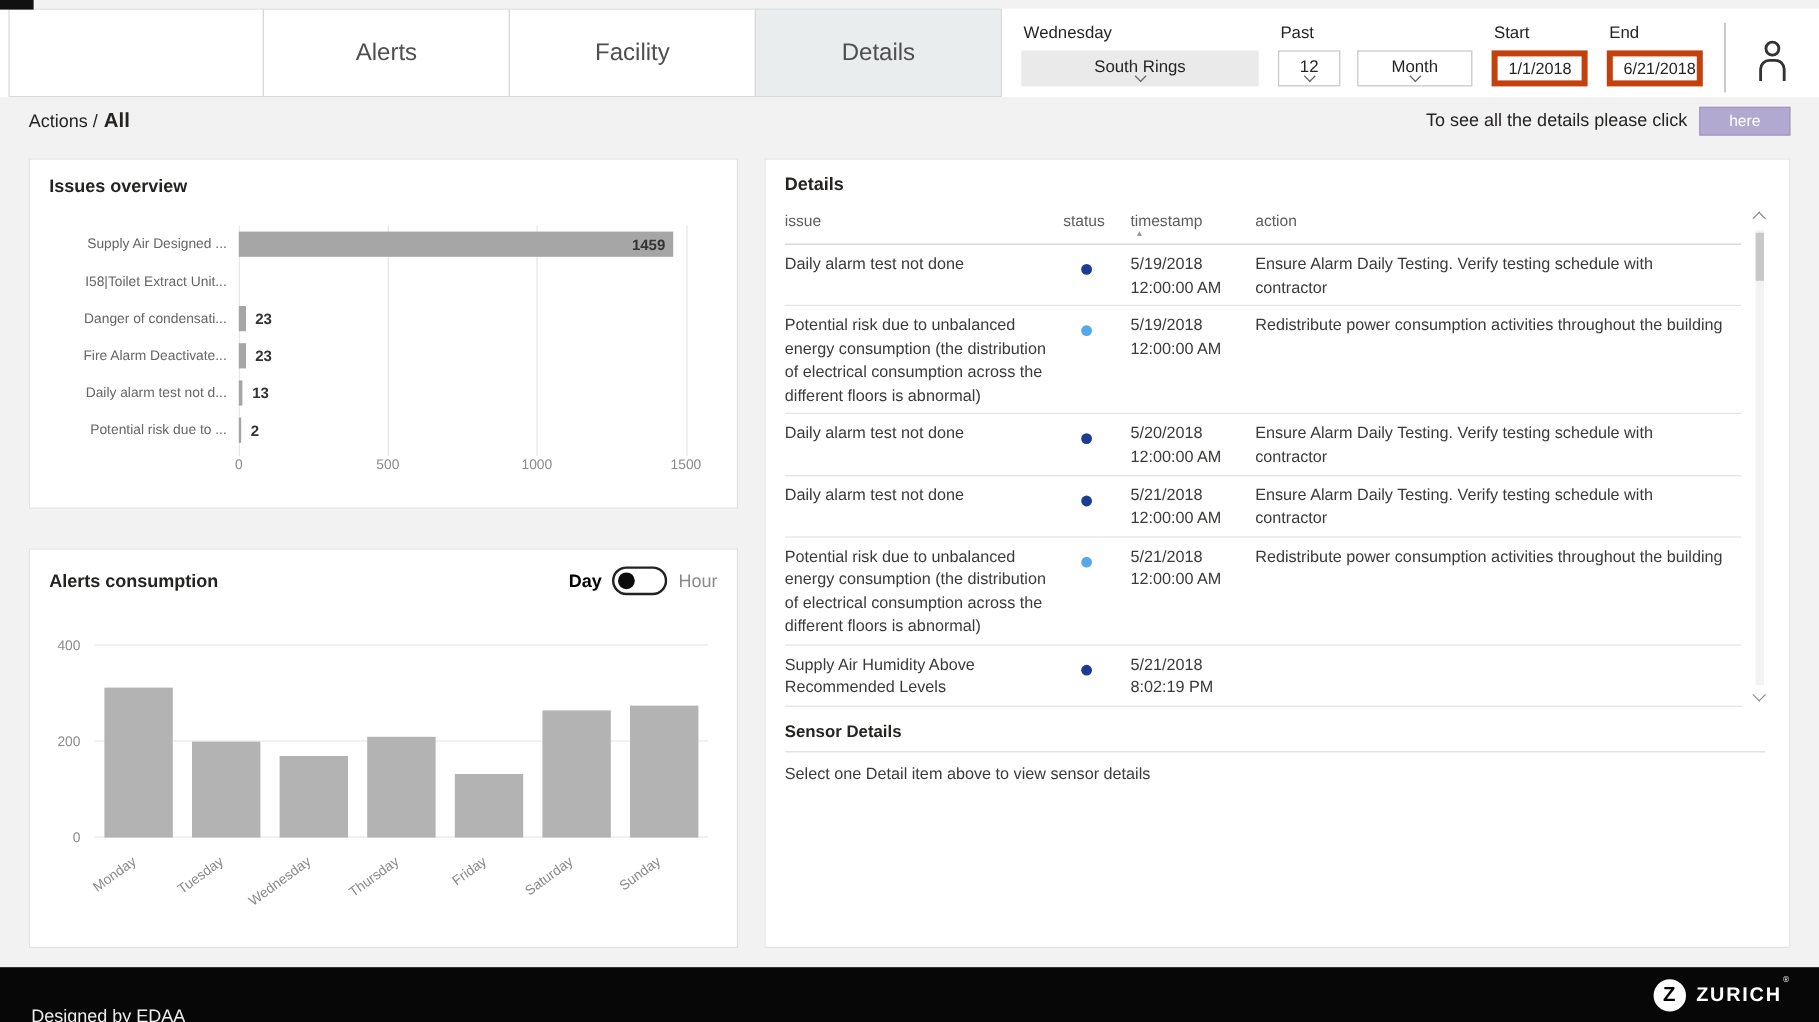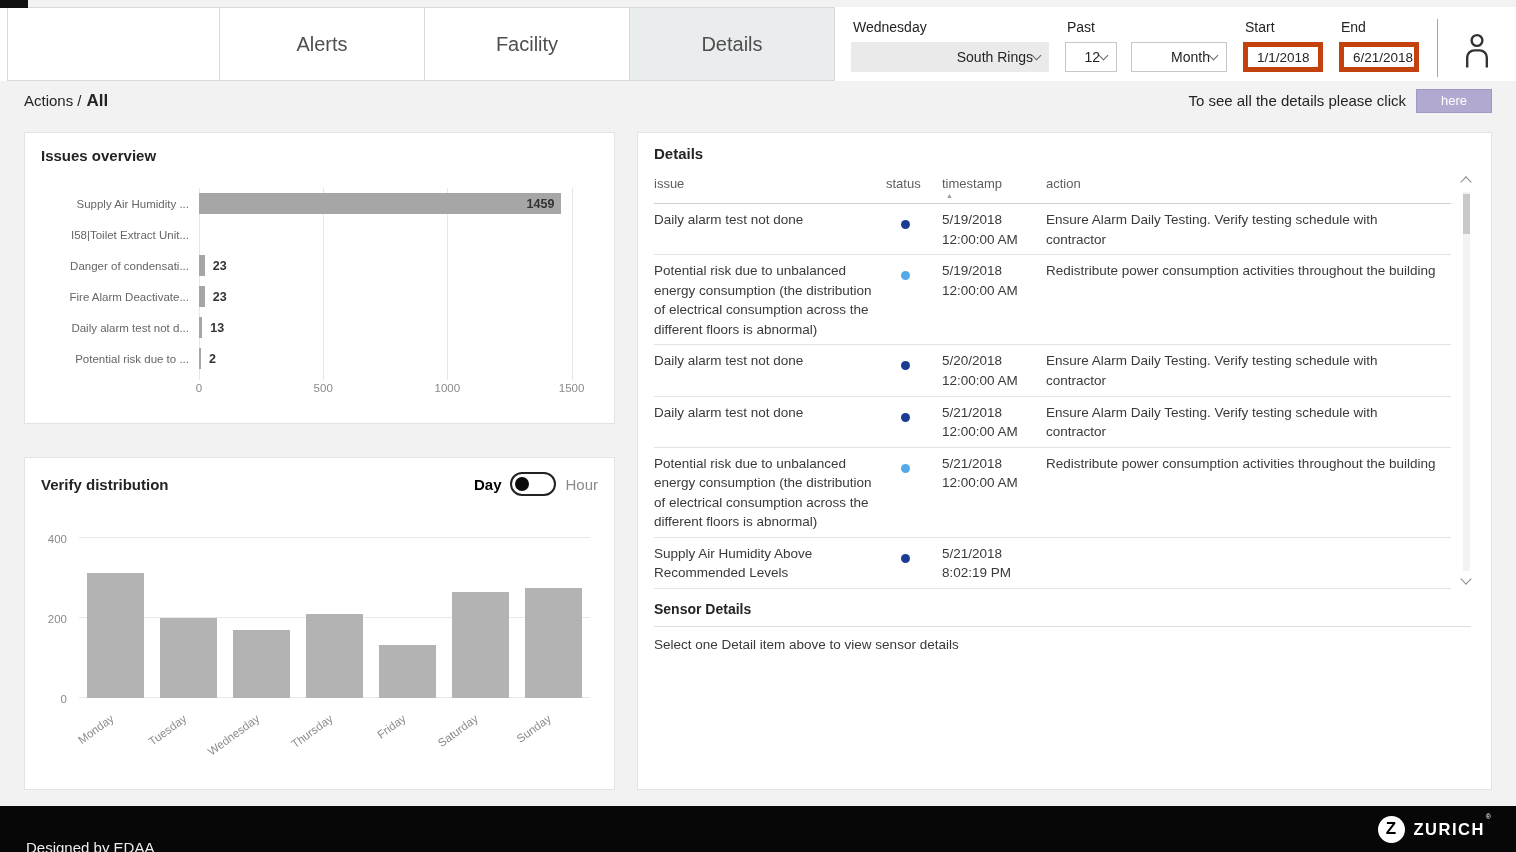--- a/index.html
+++ b/index.html
@@ -14,21 +14,21 @@
   .tabbar { height:80px; background:#fff; display:flex; align-items:stretch; }
   .tabcells { display:flex; margin-left:8px; }
   .tab { width:206px; border:1px solid #d9d9d9; margin-left:-1px; display:flex; align-items:center; justify-content:center;
          font-size:20px; font-weight:300; color:#4f4f4f; cursor:pointer; background:#fff; }
   .tab.empty { width:213px; background:#fff; cursor:default; }
   .tab.selected { background:#e9eded; }
 
   .controls { flex:1; display:flex; padding:8px 0 0 16px; gap:16px; }
   .fgroup .flabel { font-size:14px; color:#252423; margin:4px 0 7px 2px; }
   .select, .date-input { height:30px; display:flex; align-items:center; font-size:14px; color:#252423; padding:0 9px; }
-  .select { justify-content:flex-end; cursor:pointer; }
+  .select { justify-content:center; cursor:pointer;flex-direction:column; }
   .building-select { width:198px; background:#eaeaea; }
   .small-select { width:52px; border:1px solid #c8c6c4; background:#fff; }
   .month-select { width:96px; border:1px solid #c8c6c4; background:#fff; }
   .pastrow { display:flex; gap:14px; }
   .date-input { width:80px; border:5px solid #c2410c; background:#fff; font-size:13.5px; }
   .chev { width:7px; height:7px; border-right:1.4px solid #666; border-bottom:1.4px solid #666; transform:rotate(45deg); margin-top:-3px; flex:0 0 auto; }
   .hdr-divider { width:1px; background:#a6a6a6; height:58px; margin:4px 4px 0 2px; }
   .person { margin-top:14px; cursor:pointer; }
 
   
@@ -194,21 +194,21 @@
         <h3>Issues overview</h3>
         <div class="hchart">
           <div class="hgridlayer" id="issues-grid">
               <div class="vline" style="left: 0%;"></div>
               <div class="vline" style="left: 32.2581%;"></div>
               <div class="vline" style="left: 64.5161%;"></div>
               <div class="vline" style="left: 96.7742%;"></div>
             </div>
           <div class="hrows" id="issues-rows">
               <div class="hrow">
-                <div class="hlabel">Supply Air Humidity ...</div>
+                <div class="hlabel">Supply Air Designed ...</div>
                 <div class="htrack">
                   <div class="hbar has-inner" style="width: 94.129%; background: rgb(166, 166, 166);">
                     <div class="hval">1459</div>
                   </div>
                 </div>
               </div>
               <div class="hrow">
                 <div class="hlabel">I58|Toilet Extract Unit...</div>
               </div>
               <div class="hrow">
@@ -244,21 +244,21 @@
               <div class="xtick" style="left: 0%;">0</div>
               <div class="xtick" style="left: 32.2581%;">500</div>
               <div class="xtick" style="left: 64.5161%;">1000</div>
               <div class="xtick" style="left: 96.7742%;">1500</div>
             </div>
         </div>
       </section>
 
       <section class="card alerts-card">
         <div class="alerts-head">
-          <h3>Verify distribution</h3>
+          <h3>Alerts consumption</h3>
           <div class="toggle-wrap">
             <span class="tg-day">Day</span>
             <div class="switch">
               <div class="knob"></div>
             </div>
             <span class="tg-hour">Hour</span>
           </div>
         </div>
         <div class="vchart">
           <div class="aylabels" id="alerts-ylabels">

